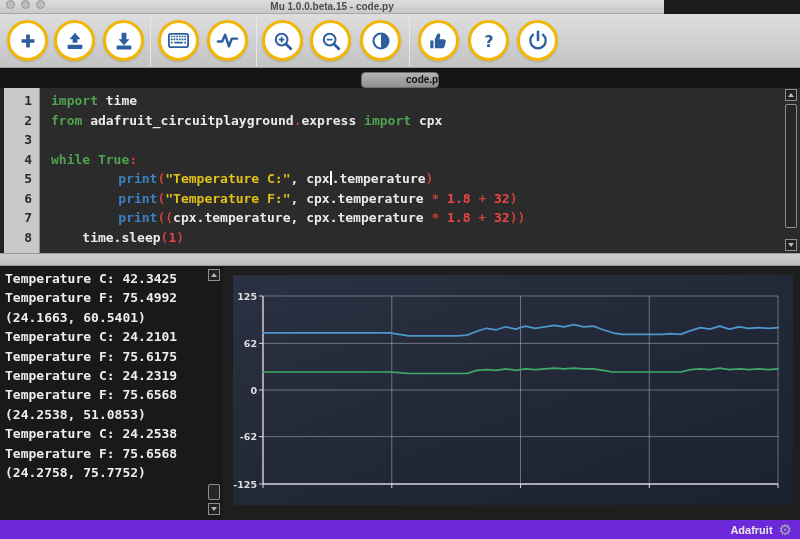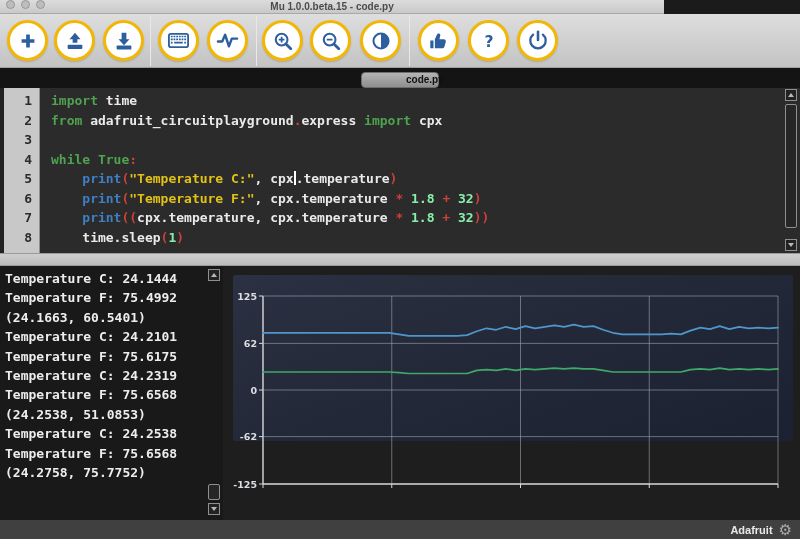--- a/index.html
+++ b/index.html
@@ -37,24 +37,24 @@
     background:#2b2b2b; display:flex;
     font-family:"DejaVu Sans Mono", monospace; font-size:13px; font-weight:bold; }
   .gutter-edge { width:4px; height:100%; background:#222; }
   .gutter { width:36px; height:100%; background:#c8c8c8; border-right:1px solid #8f8f8f;
     padding-top:3px; }
   .ln { height:19.5px; line-height:19.5px; text-align:right; padding-right:7px;
     color:#2b2b2b; font-weight:bold; }
   .code { flex:1; padding:3px 0 0 11px; white-space:pre; }
   .cl { height:19.5px; line-height:19.5px; }
   .kw  { color:#4fa24f; }
-  .fn  { color:#3e80c4; }
+  .fn  { color:#3e80c4;margin-left:36px; }
   .str { color:#e2c215; }
   .op  { color:#cb413c; }
-  .num { color:#86efac; }
+  .num { color:#ef4444; }
   .txt { color:#eaeaea; }
   .cur { display:inline-block; width:2px; height:14px; background:#fff; vertical-align:-2px; }
 
   
   .sb-box { position:absolute; width:12px; height:12px; border:1px solid #8f8f8f;
     background:#222; display:flex; align-items:center; justify-content:center; }
   .sb-thumb { position:absolute; width:12px; border:1px solid #8f8f8f; background:#262626;
     border-radius:2px; }
   .tri-up { width:0; height:0; border-left:3px solid transparent;
     border-right:3px solid transparent; border-bottom:4px solid #b8b8b8; }
@@ -67,26 +67,26 @@
     border-bottom:1px solid #9a9a9a; }
 
   
   .bottom { position:absolute; top:266px; left:0; width:800px; height:254px; background:#1b1b1b; }
   .console { position:absolute; left:0; top:0; width:223px; height:254px; background:#191919;
     padding:3px 2px 0 5px; font-family:"DejaVu Sans Mono", monospace; font-size:13px;
     font-weight:bold; color:#ededed; overflow:hidden; }
   .con-line { height:19.4px; line-height:19.4px; white-space:pre; }
 
   .plotter { position:absolute; left:223px; top:0; width:577px; height:254px; background:#1e1e1e; }
-  .plot-panel { position:absolute; left:10px; top:9px; width:560px; height:166px;
+  .plot-panel { position:absolute; left:10px; top:9px; width:560px; height:230px;
     background:linear-gradient(160deg,#2b3142 0%, #232938 45%, #1b2130 100%);
     border-radius:2px; }
 
   
-  .statusbar { position:absolute; top:520px; left:0; width:800px; height:19px; background:#404040;
+  .statusbar { position:absolute; top:520px; left:0; width:800px; height:19px; background:#6d28d9;
     display:flex; align-items:center; justify-content:flex-end; gap:6px; padding-right:8px; }
   .brand { color:#e8e8e8; font-size:11px; font-weight:bold; }
   .gear { color:#a9a9a9; font-size:15px; line-height:15px; cursor:pointer; }
 </style>
 </head>
 <body>
 
 <div class="window">
 
   <div class="titlebar">
@@ -215,21 +215,21 @@
     </div>
   <div class="sb-thumb" style="top:104px; right:3px; height:124px"></div>
   <div class="sb-box" style="top:239px; right:3px">
       <div class="tri-down"></div>
     </div>
 
   <div class="splitter"></div>
 
   <div class="bottom">
     <div class="console">
-        <div class="con-line">Temperature C: 24.1444</div>
+        <div class="con-line">Temperature C: 42.3425</div>
         <div class="con-line">Temperature F: 75.4992</div>
         <div class="con-line">(24.1663, 60.5401)</div>
         <div class="con-line">Temperature C: 24.2101</div>
         <div class="con-line">Temperature F: 75.6175</div>
         <div class="con-line">Temperature C: 24.2319</div>
         <div class="con-line">Temperature F: 75.6568</div>
         <div class="con-line">(24.2538, 51.0853)</div>
         <div class="con-line">Temperature C: 24.2538</div>
         <div class="con-line">Temperature F: 75.6568</div>
         <div class="con-line">(24.2758, 75.7752)</div>

